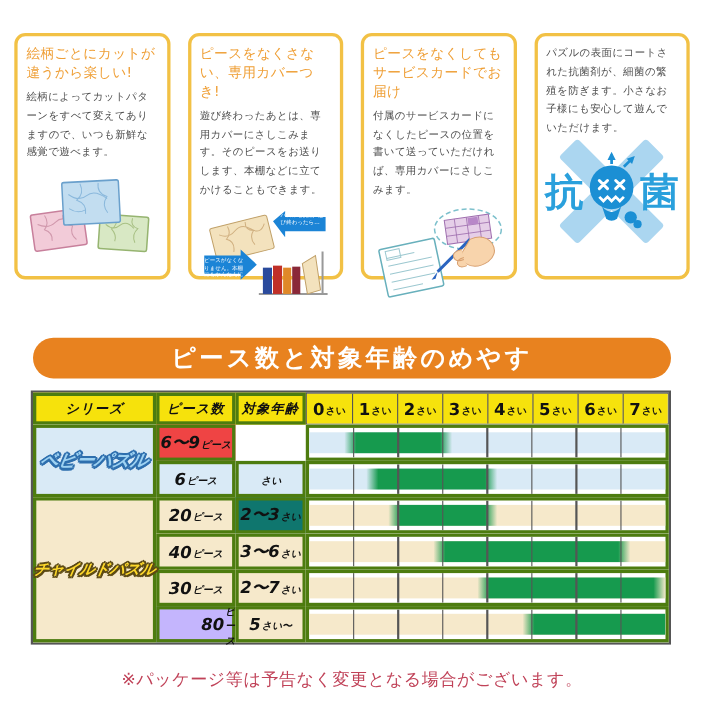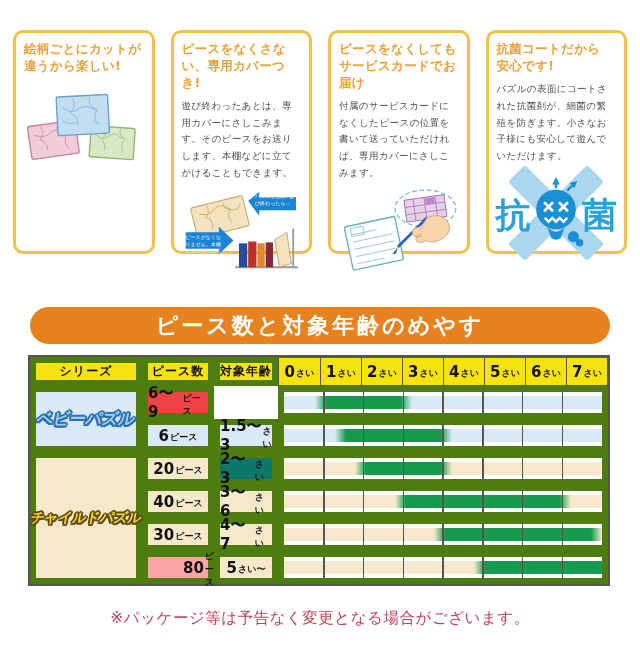--- a/index.html
+++ b/index.html
@@ -9,21 +9,21 @@
     -webkit-font-smoothing:antialiased;
   }
   
   .cards{display:flex;gap:16px;padding:30px 13px 0 13px;}
   .card{
     flex:1 1 0;height:206px;background:#fff;
     border:3px solid #f2c145;border-radius:10px;
     padding:8px 8px 4px 8px;position:relative;
   }
   .card-title{
-    color:#ef9f36;font-weight:bold;font-size:12.5px;line-height:1.35;
+    color:#ef9f36;font-weight:normal;font-size:12.5px;line-height:1.35;
     letter-spacing:0.3px;margin-bottom:6px;
   }
   .card-body{
     color:#4d4d4d;font-size:9.5px;line-height:1.78;letter-spacing:0.4px;
   }
   .card-illus{position:relative;height:92px;margin-top:2px;}
   .card-illus svg{position:absolute;inset:0;width:100%;height:100%;}
   .arrow-label{
     position:absolute;color:#fff;font-size:5px;line-height:1.3;
     letter-spacing:0;width:44px;
@@ -51,21 +51,21 @@
     display:flex;align-items:center;justify-content:center;
     color:#fff;font-size:22px;font-weight:bold;letter-spacing:3px;
   }
   
   .ptable{
     width:578px;margin:11px 0 0 28px;
     display:grid;grid-template-columns:112px 72px 64px 330px;
     grid-template-rows:29px repeat(6,33px);
     border:2px solid #555;background:#fff;
   }
-  .tcell{border:6px solid #4d7c0f;display:flex;align-items:center;justify-content:center;box-sizing:border-box;}
+  .tcell{border:3px solid #4d7c0f;display:flex;align-items:center;justify-content:center;box-sizing:border-box;font-style:italic;}
   .hcell{background:#f6e20c;font-weight:bold;font-size:12px;color:#111;letter-spacing:1px;}
   .hage-wrap{display:grid;grid-template-columns:repeat(8,1fr);border:1px solid #555;box-sizing:border-box;}
   .hage-cell{
     background:#f6e20c;display:flex;align-items:center;justify-content:center;
     border-left:1px solid #555;color:#111;
   }
   .hage-cell:first-child{border-left:none;}
   .num{font-size:15px;font-weight:bold;color:#111;}
   .unit{font-size:9px;font-weight:bold;color:#111;margin-left:1px;padding-top:4px;}
   .group-cell{font-weight:bold;}
@@ -90,20 +90,21 @@
     font-size:15.5px;letter-spacing:0.5px;
   }
 </style>
 </head>
 <body>
 
 <div class="cards">
 
   <div class="card">
     <div class="card-title">絵柄ごとにカットが違うから楽しい!</div>
+    <div class="card-body">絵柄によってカットパターンをすべて変えてありますので、いつも新鮮な感覚で遊べます。</div>
     <div class="card-illus">
       <svg viewBox="0 0 130 92" preserveAspectRatio="xMidYMid meet">
         <g transform="rotate(-8 32 60)">
           <rect x="6" y="42" width="52" height="36" rx="2" fill="#f2cbd8" stroke="#c8809c" stroke-width="1.5"></rect>
           <path d="M12 52 q10 6 18 0 t16 4 M20 44 q4 8 -2 14 q8 4 6 12 M38 46 q-2 10 8 12 q-4 8 2 14" stroke="#d098ac" fill="none"></path>
         </g>
         <g transform="rotate(4 96 62)">
           <rect x="72" y="46" width="48" height="34" rx="2" fill="#d8e8c4" stroke="#96b470" stroke-width="1.5"></rect>
           <path d="M78 56 q8 6 14 0 t14 2 M88 48 q2 8 -4 12 q6 6 4 12 M104 48 q-2 8 6 10 q-6 6 -2 14" stroke="#a8c084" fill="none"></path>
         </g>
@@ -156,21 +157,20 @@
         </g>
         <path d="M96 34 L64 66" stroke="#2a64c0" stroke-width="3"></path>
         <path d="M64 66 l-6 8 l4 -1 z" fill="#2a64c0"></path>
         <path d="M96 34 q14 -6 22 4 q6 10 -4 18 q-12 8 -22 2 q-8 -6 -2 -14 z" fill="#f8d4ac" stroke="#d8a070"></path>
         <path d="M88 44 q-10 2 -8 8 q2 5 10 2 M90 52 q-8 2 -6 7 q2 4 9 1" fill="#f8d4ac" stroke="#d8a070"></path>
       </svg>
     </div>
   </div>
 
   <div class="card">
-    <div class="card-title">抗菌コートだから 安心です!</div>
     <div class="card-body">パズルの表面にコートされた抗菌剤が、細菌の繁殖を防ぎます。小さなお子様にも安心して遊んでいただけます。</div>
     <div class="abx">
       <div class="xband b1"></div>
       <div class="xband b2"></div>
       <span class="kanji left">抗</span>
       <svg class="germ" viewBox="0 0 48 58">
         <line x1="24" y1="9" x2="24" y2="2" stroke="#1b8fd4" stroke-width="2"></line>
         <polygon points="24,0 21,6 27,6" fill="#1b8fd4"></polygon>
         <line x1="33" y1="11" x2="39" y2="5" stroke="#1b8fd4" stroke-width="2"></line>
         <polygon points="41,3 35,5 39,9" fill="#1b8fd4"></polygon>
@@ -252,21 +252,20 @@
       <div class="vline" style="left: calc(62.5% - 0.75px);"></div>
       <div class="vline" style="left: calc(75% - 0.75px);"></div>
       <div class="vline" style="left: calc(87.5% - 0.75px);"></div>
       <div class="gbar" style="left: 9.75%; width: 30.5%; background: linear-gradient(to right, rgba(22, 154, 78, 0) 0px, rgb(22, 154, 78) 11px, rgb(22, 154, 78) calc(100% - 11px), rgba(22, 154, 78, 0) 100%);"></div>
     </div>
     <div class="tcell" style="grid-area: 3 / 2; background: rgb(217, 234, 246);">
       <div class="num">6</div>
       <div class="unit">ピース</div>
     </div>
     <div class="tcell" style="grid-area: 3 / 3; background: rgb(217, 234, 246);">
-      <div class="num">1.5〜3</div>
       <div class="unit">さい</div>
     </div>
     <div class="tcell area-cell" style="grid-area: 3 / 4;">
       <div class="band" style="background: rgb(217, 234, 246);"></div>
       <div class="vline" style="left: calc(12.5% - 0.75px);"></div>
       <div class="vline" style="left: calc(25% - 0.75px);"></div>
       <div class="vline" style="left: calc(37.5% - 0.75px);"></div>
       <div class="vline" style="left: calc(50% - 0.75px);"></div>
       <div class="vline" style="left: calc(62.5% - 0.75px);"></div>
       <div class="vline" style="left: calc(75% - 0.75px);"></div>
@@ -309,35 +308,35 @@
       <div class="vline" style="left: calc(62.5% - 0.75px);"></div>
       <div class="vline" style="left: calc(75% - 0.75px);"></div>
       <div class="vline" style="left: calc(87.5% - 0.75px);"></div>
       <div class="gbar" style="left: 34.75%; width: 55.5%; background: linear-gradient(to right, rgba(22, 154, 78, 0) 0px, rgb(22, 154, 78) 11px, rgb(22, 154, 78) calc(100% - 11px), rgba(22, 154, 78, 0) 100%);"></div>
     </div>
     <div class="tcell" style="grid-area: 6 / 2; background: rgb(246, 233, 203);">
       <div class="num">30</div>
       <div class="unit">ピース</div>
     </div>
     <div class="tcell" style="grid-area: 6 / 3; background: rgb(246, 233, 203);">
-      <div class="num">4〜7</div>
+      <div class="num">2〜7</div>
       <div class="unit">さい</div>
     </div>
     <div class="tcell area-cell" style="grid-area: 6 / 4;">
       <div class="band" style="background: rgb(246, 233, 203);"></div>
       <div class="vline" style="left: calc(12.5% - 0.75px);"></div>
       <div class="vline" style="left: calc(25% - 0.75px);"></div>
       <div class="vline" style="left: calc(37.5% - 0.75px);"></div>
       <div class="vline" style="left: calc(50% - 0.75px);"></div>
       <div class="vline" style="left: calc(62.5% - 0.75px);"></div>
       <div class="vline" style="left: calc(75% - 0.75px);"></div>
       <div class="vline" style="left: calc(87.5% - 0.75px);"></div>
       <div class="gbar" style="left: 47.25%; width: 52.75%; background: linear-gradient(to right, rgba(22, 154, 78, 0) 0px, rgb(22, 154, 78) 11px, rgb(22, 154, 78) calc(100% - 11px), rgba(22, 154, 78, 0) 100%);"></div>
     </div>
-    <div class="tcell" style="grid-area: 7 / 2; background: #fca5a5; padding-left: 41px;">
+    <div class="tcell" style="grid-area: 7 / 2; background: #c4b5fd; padding-left: 41px;">
       <div class="num">80</div>
       <div class="unit">ピース</div>
     </div>
     <div class="tcell" style="grid-area: 7 / 3; background: rgb(246, 233, 203);">
       <div class="num">5</div>
       <div class="unit">さい〜</div>
     </div>
     <div class="tcell area-cell" style="grid-area: 7 / 4;">
       <div class="band" style="background: rgb(246, 233, 203);"></div>
       <div class="vline" style="left: calc(12.5% - 0.75px);"></div>

